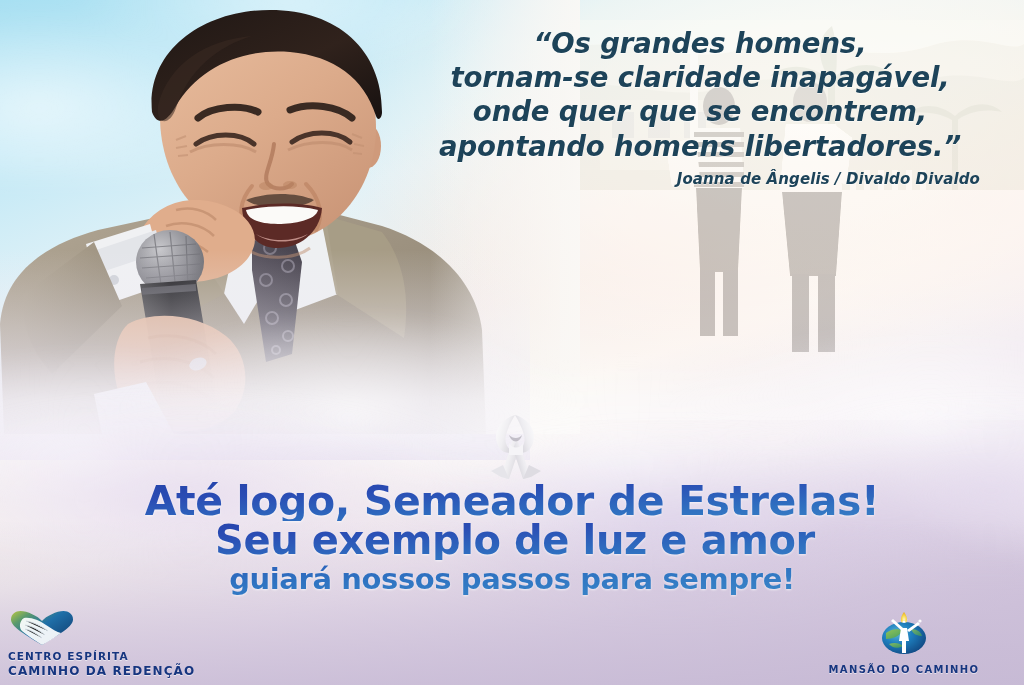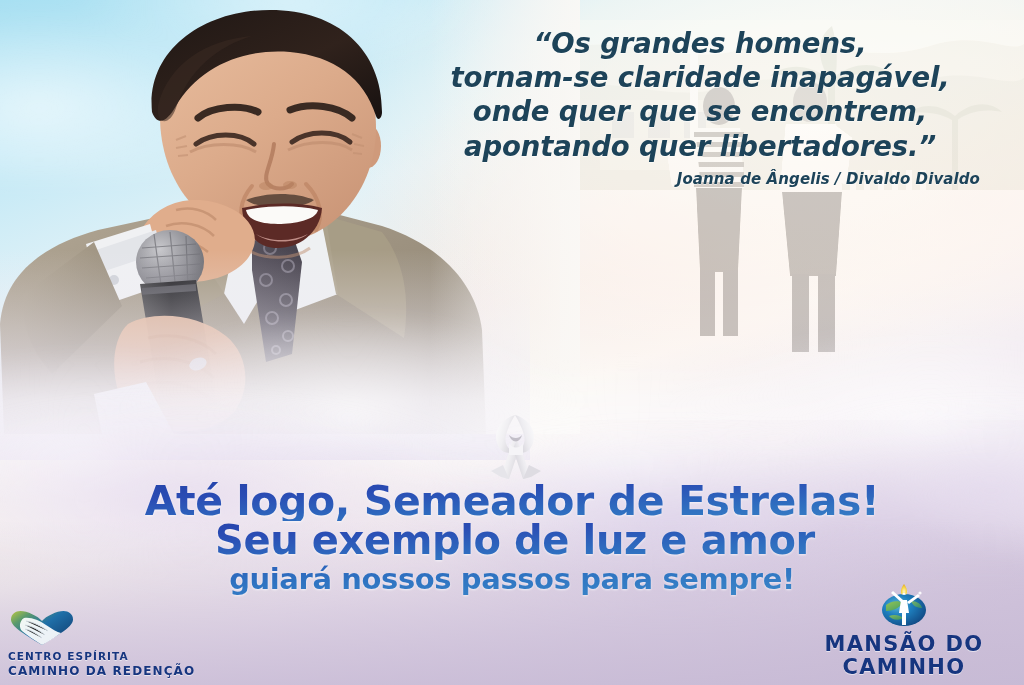--- a/index.html
+++ b/index.html
@@ -141,21 +141,21 @@
   
   .logo-left{position:absolute;left:8px;bottom:6px;width:200px;text-align:left;}
   .logo-right{position:absolute;right:10px;bottom:6px;width:220px;text-align:center;}
   .logo-mark{display:block;margin:0 auto;}
   .logo-cap{
     display:block;color:#16357f;font-weight:700;letter-spacing:1.1px;
     text-shadow:0 1px 0 rgba(255,255,255,0.55);
   }
   .logo-cap.small{font-size:10.5px;line-height:13px;}
   .logo-cap.big{font-size:12px;line-height:16px;}
-  .logo-cap.wide{font-size:21px;line-height:23px;letter-spacing:1.4px;}
+  .logo-cap.wide{font-size:10px;line-height:18px;letter-spacing:1.4px;}
 </style>
 </head>
 <body>
 
 <div id="poster">
 
   <div class="bg-base"></div>
   <div class="bg-warm"></div>
   <div class="bg-cloud-top"></div>
 
@@ -386,21 +386,21 @@
   <div class="portrait-sidefade"></div>
 
   <div class="bg-cloud-a"></div>
   <div class="bg-cloud-b"></div>
   <div class="bg-bottom-wash"></div>
 
   <div class="quote">
     <span class="qline">“Os grandes homens,</span>
     <span class="qline">tornam-se claridade inapagável,</span>
     <span class="qline">onde quer que se encontrem,</span>
-    <span class="qline">apontando quer libertadores.”</span>
+    <span class="qline">apontando homens libertadores.”</span>
   </div>
   <div class="quote-attrib">Joanna de Ângelis / Divaldo Divaldo</div>
 
   <div class="ribbon">
     <svg width="72" height="78" viewBox="0 0 72 78" aria-hidden="true">
       <defs>
         <linearGradient id="ribL" x1="0" y1="0" x2="1" y2="0.6">
           <stop offset="0%" stop-color="#ffffff"></stop>
           <stop offset="55%" stop-color="#f0eff2"></stop>
           <stop offset="100%" stop-color="#d8d6dc"></stop>

